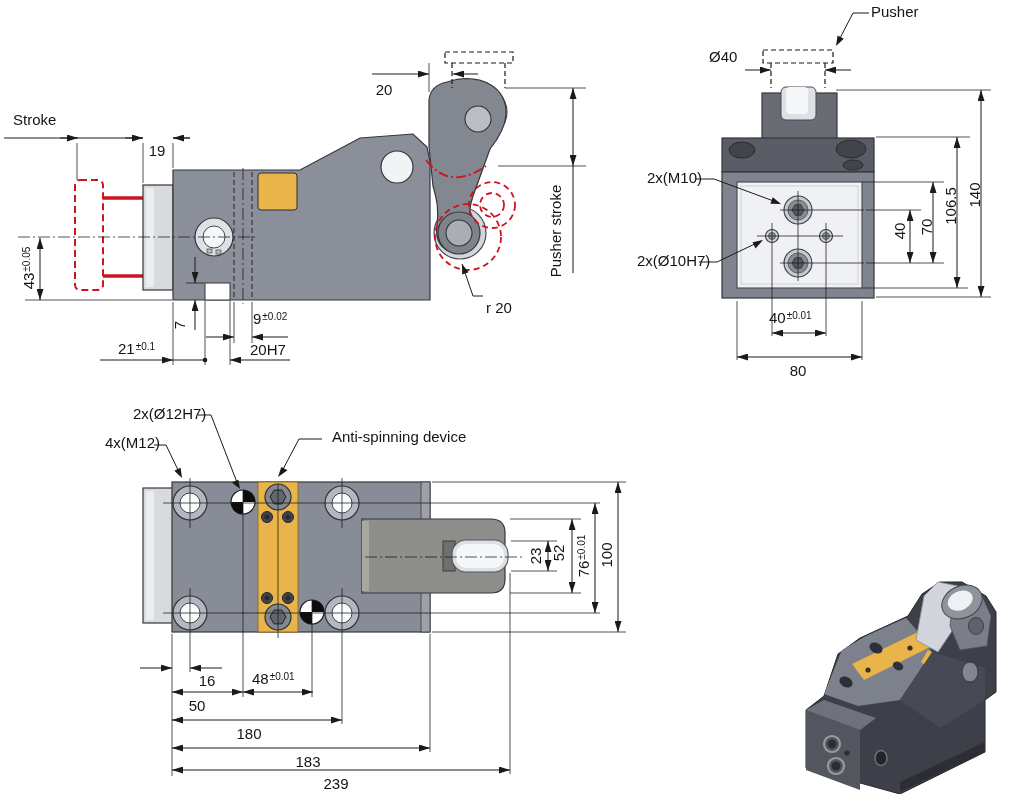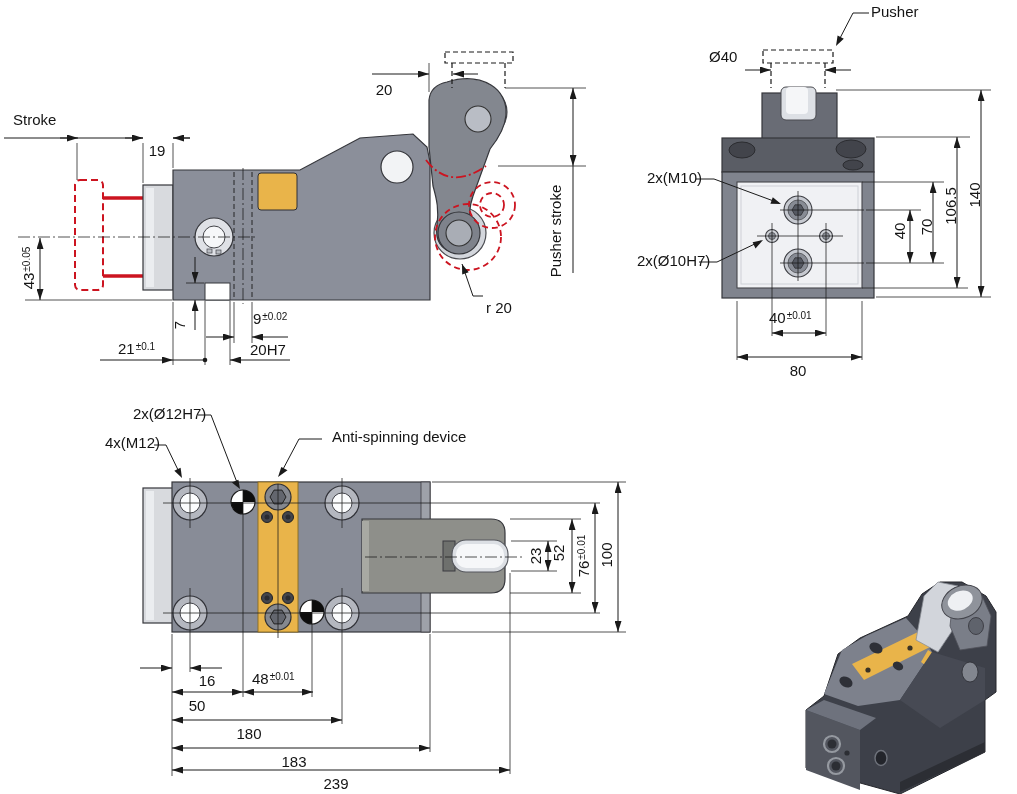--- a/index.html
+++ b/index.html
@@ -344,16 +344,16 @@
 <div class="lbl" style="left:105px;top:435px">4x(M12)</div>
 <div class="lbl" style="left:332px;top:429px">Anti-spinning device</div>
 <div class="lbl rot" style="left:536px;top:556px">23</div>
 <div class="lbl rot" style="left:559px;top:553px">52</div>
 <div class="lbl rot" style="left:584px;top:556px"><span>76</span><span class="tol">±0.01</span></div>
 <div class="lbl rot" style="left:607px;top:555px">100</div>
 <div class="lbl ctr" style="left:207px;top:657px">16</div>
 <div class="lbl ctr" style="left:197px;top:682px">50</div>
 <div class="lbl" style="left:252px;top:671px"><span>48</span><span class="tol">±0.01</span></div>
 <div class="lbl ctr" style="left:249px;top:710px">180</div>
-<div class="lbl ctr" style="left:294px;top:738px">183</div>
+<div class="lbl ctr" style="left:308px;top:738px">183</div>
 <div class="lbl ctr" style="left:336px;top:760px">239</div>
 
 </div>
 
 </body></html>

